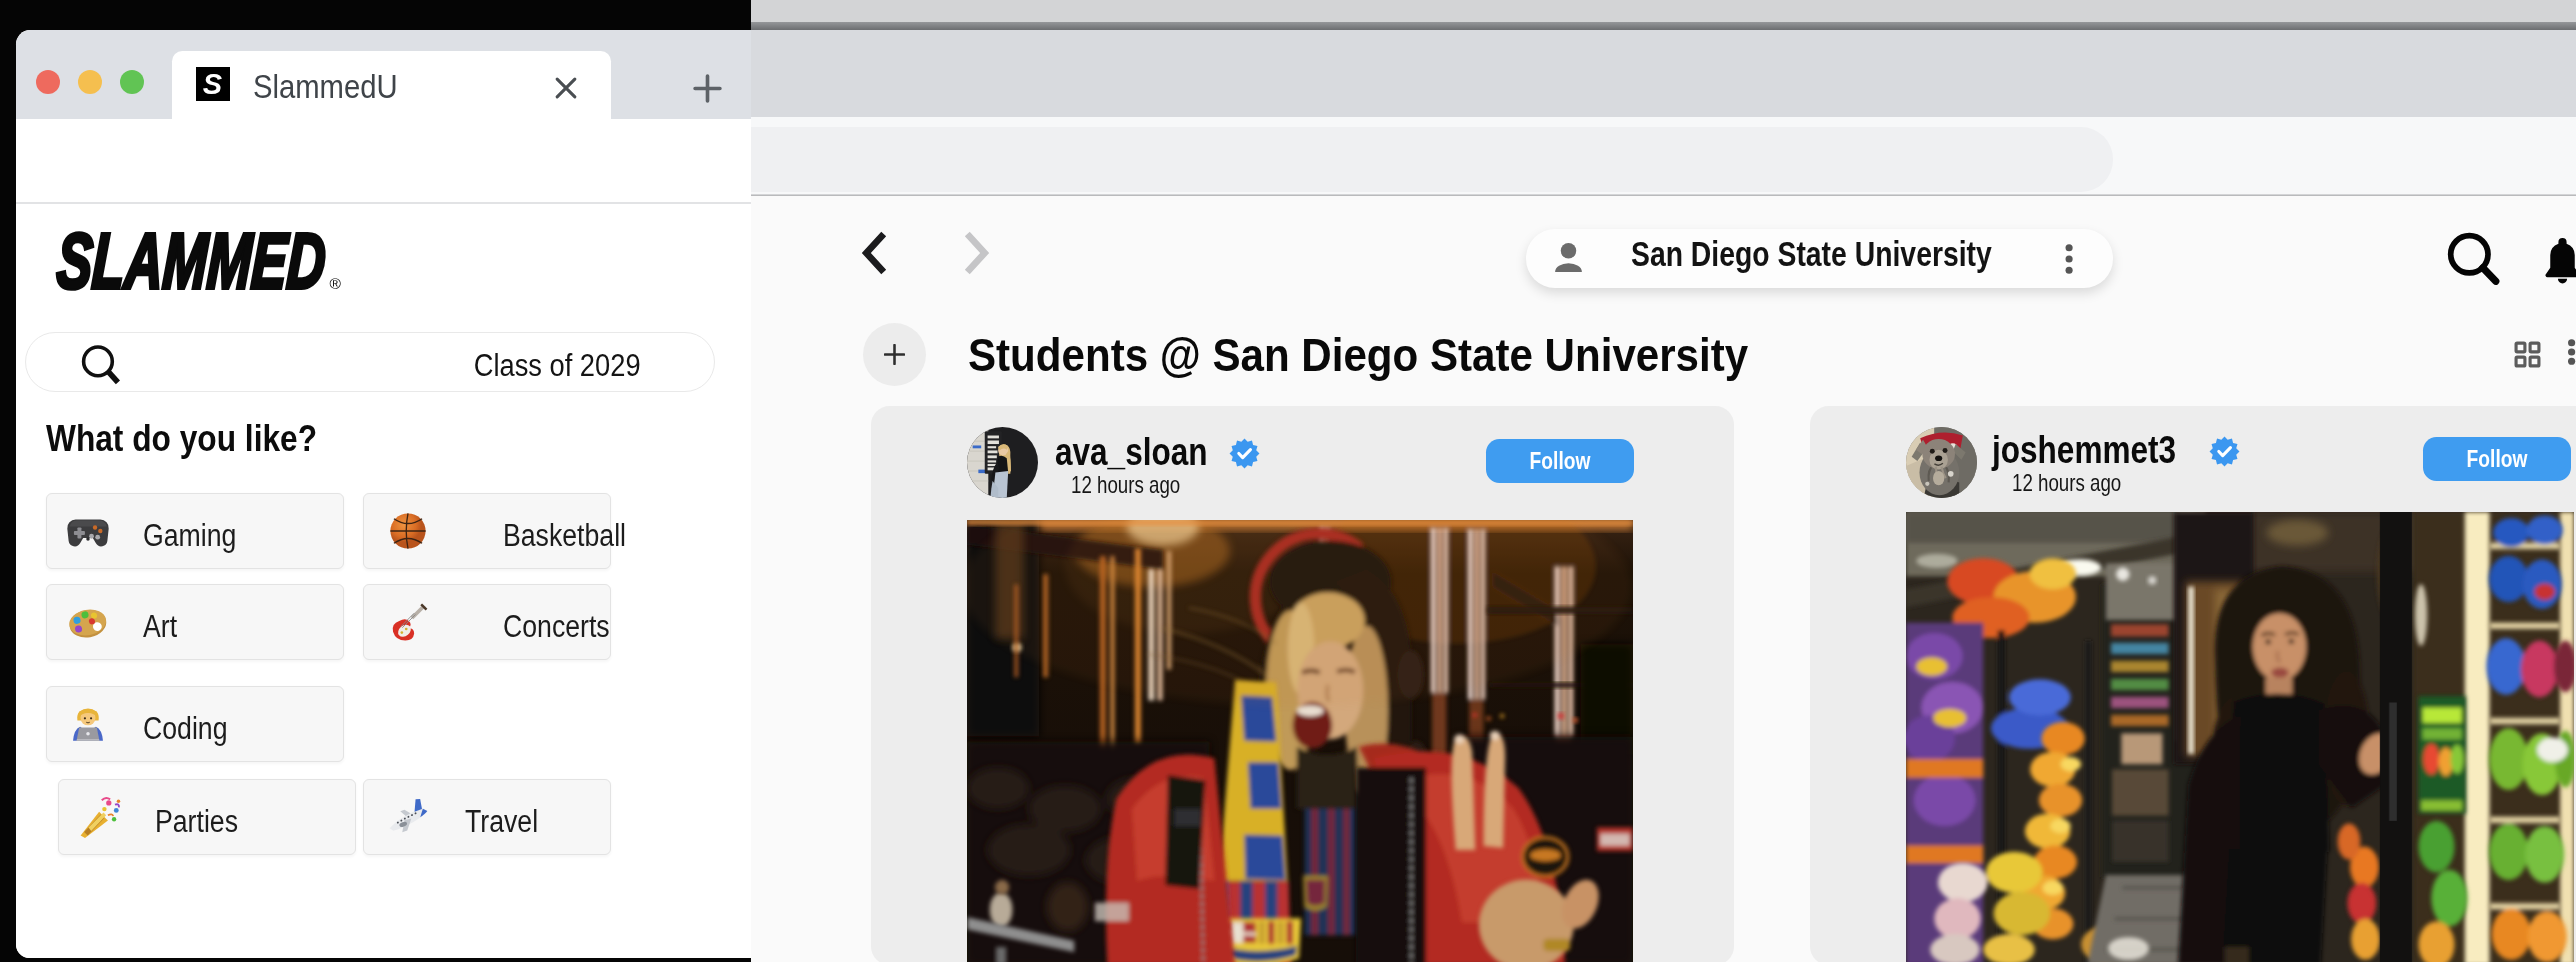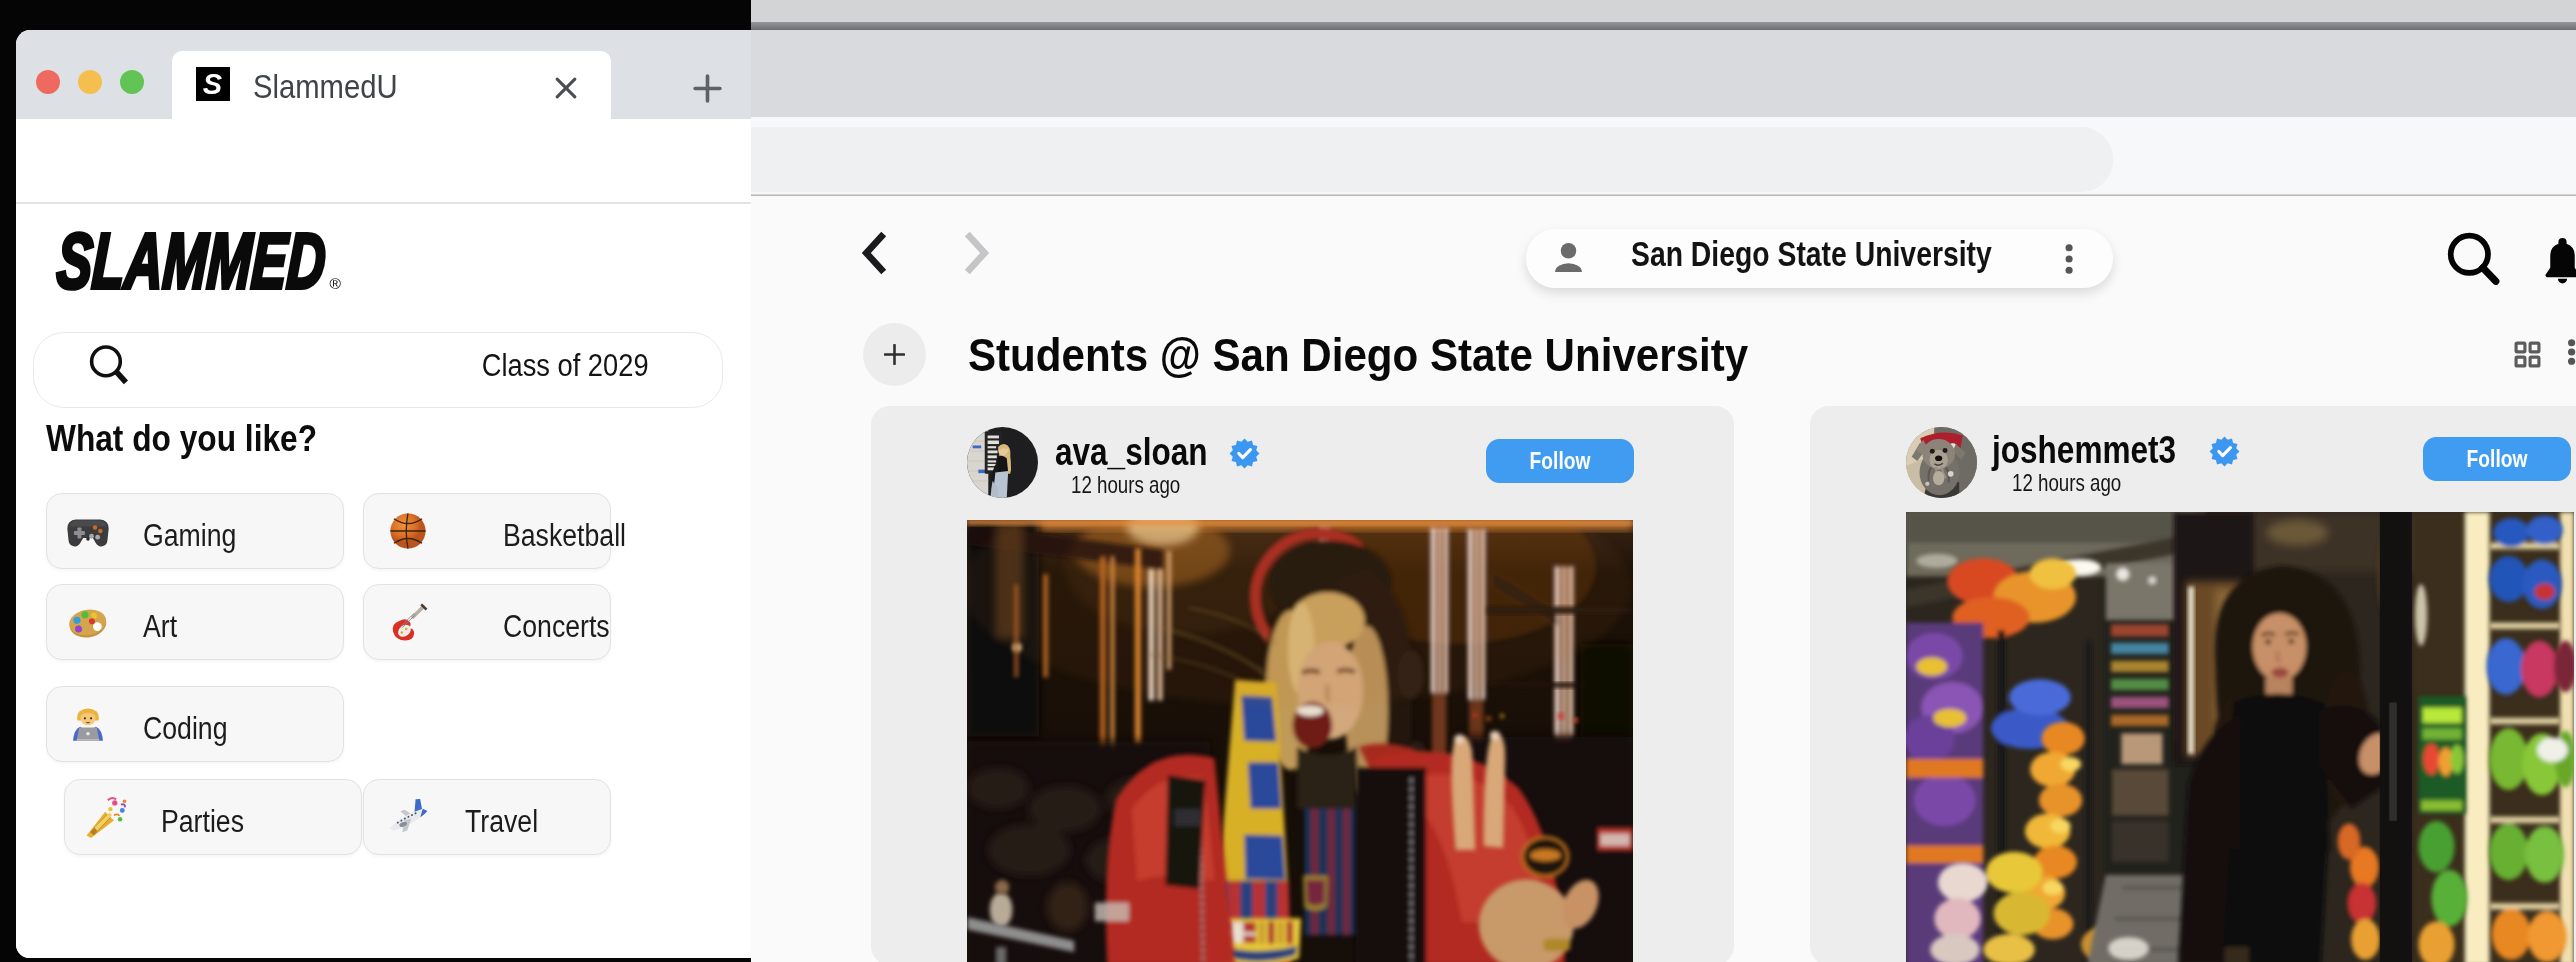--- a/index.html
+++ b/index.html
@@ -13,24 +13,24 @@
 #ltab{position:absolute;left:156px;top:20.6px;width:439px;height:68px;background:#fff;border-radius:10.3px 10.3px 0 0}
 #lfav{position:absolute;left:180px;top:37px;width:34px;height:34px;background:#000;color:#fff;font-weight:bold;font-style:italic;font-size:29px;text-align:center;line-height:34px}
 #ltitle{position:absolute;left:237px;top:39px;font-size:34px;line-height:1;color:#3f4449;transform:scaleX(.86);transform-origin:0 0;white-space:nowrap}
 #ltoolbar{position:absolute;left:0;top:89px;width:735px;height:83px;background:#fdfdfd}
 #lomni{position:absolute;left:239px;top:10.3px;width:497px;height:53px;border-radius:26px 0 0 26px;background:#edeff2}
 #lurl{position:absolute;left:329px;top:25px;font-size:31px;line-height:1;white-space:nowrap;transform:scaleX(.86);transform-origin:0 0}
 #ldivider{position:absolute;left:0;top:172px;width:735px;height:2.1px;background:#e2e3e5}
 #lcontent{position:absolute;left:0;top:174px;width:735px;height:755px;background:#fff}
 
 #logo{position:absolute;left:55px;top:222px;width:289px;height:88px}
-#searchbox{position:absolute;left:33px;top:332px;width:690px;height:76px;background:#fff;border:1.5px solid #e9e9e9;border-radius:31px}
+#searchbox{position:absolute;left:25px;top:332px;width:690px;height:60px;background:#fff;border:1.5px solid #e9e9e9;border-radius:31px}
 #searchtxt{position:absolute;right:73px;top:17px;font-size:31px;line-height:1;color:#141414;transform:scaleX(.88);transform-origin:100% 0;white-space:nowrap}
 #wdyl{position:absolute;left:46px;top:421px;font-size:36px;line-height:1;font-weight:bold;color:#0c0c0c;transform:scaleX(.88);transform-origin:0 0;white-space:nowrap}
-.btn{position:absolute;width:298px;height:76px;background:#f7f7f7;border:1.5px solid #e3e3e3;border-radius:16px;box-shadow:0 1.5px 3.1px rgba(0,0,0,0.04)}
+.btn{position:absolute;width:298px;height:76px;background:#f7f7f7;border:1.5px solid #e3e3e3;border-radius:6px;box-shadow:0 1.5px 3.1px rgba(0,0,0,0.04)}
 .btn .em{position:absolute;left:18.5px;top:50%;transform:translateY(-50%);width:44px;height:44px}
 .btn .lb{position:absolute;left:96px;top:50%;transform:translateY(calc(-50% + 4.1px)) scaleX(.86);transform-origin:0 50%;font-size:31px;line-height:1;color:#1c1c1c;white-space:nowrap}
 .b2{width:248px}
 .b2 .em{left:22px}
 .b2 .lb{left:139px}
 
 #right{position:absolute;left:751px;top:0;width:1976px;height:962px;background:#d3d4d6;overflow:hidden}
 #rtab{position:absolute;left:0;top:27px;width:1970px;height:91px;background:#d8dade}
 #rtopline{position:absolute;left:0;top:21.6px;width:1971px;height:8.8px;background:linear-gradient(#95979a,#6c6e71);border-radius:0 13.4px 0 0}
 #rtoolbar{position:absolute;left:0;top:117px;width:1969px;height:77px;background:#f7f8f9}
@@ -133,21 +133,21 @@
             <circle cx="43" cy="37" r="2.5" fill="#3a2a18"></circle>
             <circle cx="57" cy="37" r="2.5" fill="#3a2a18"></circle>
             <path d="M46 46 Q50 49 54 46" stroke="#3a2a18" stroke-width="2" fill="none"></path>
             <path d="M16 88 Q18 62 32 56 L40 62 H60 L68 56 Q82 62 84 88 Z" fill="#4a68c8"></path>
             <path d="M24 88 L76 88 L70 58 L30 58 Z" fill="#9a9aa0"></path>
             <path d="M24 88 L76 88 L75 84 L25 84 Z" fill="#b8b8be"></path>
             <circle cx="50" cy="72" r="4" fill="#e8e8ec"></circle>
           </svg></span>
         <span class="lb">Coding</span>
       </div>
-    <div class="btn" style="left:64px;top:779px">
+    <div class="btn" style="left:58px;top:779px">
         <span class="em" id="em-parties"><svg viewBox="0 0 100 100" width="100%" height="100%">
             <path d="M6 92 L48 38 L68 58 L16 98 Z" fill="#e8b030"></path>
             <path d="M14 84 L52 44 L60 52 L22 92 Z" fill="#b87f24"></path>
             <path d="M24 74 L58 40 L64 46 L30 82 Z" fill="#f0d060"></path>
             <circle cx="70" cy="18" r="6" fill="#e84a8a"></circle>
             <circle cx="87" cy="35" r="5.5" fill="#3f86d6"></circle>
             <circle cx="60" cy="32" r="5" fill="#e8c430"></circle>
             <circle cx="82" cy="55" r="5" fill="#4dbf3c"></circle>
             <circle cx="92" cy="14" r="4" fill="#e8832a"></circle>
             <path d="M54 12 Q63 3 73 10" stroke="#e84a8a" stroke-width="4.5" fill="none"></path>

